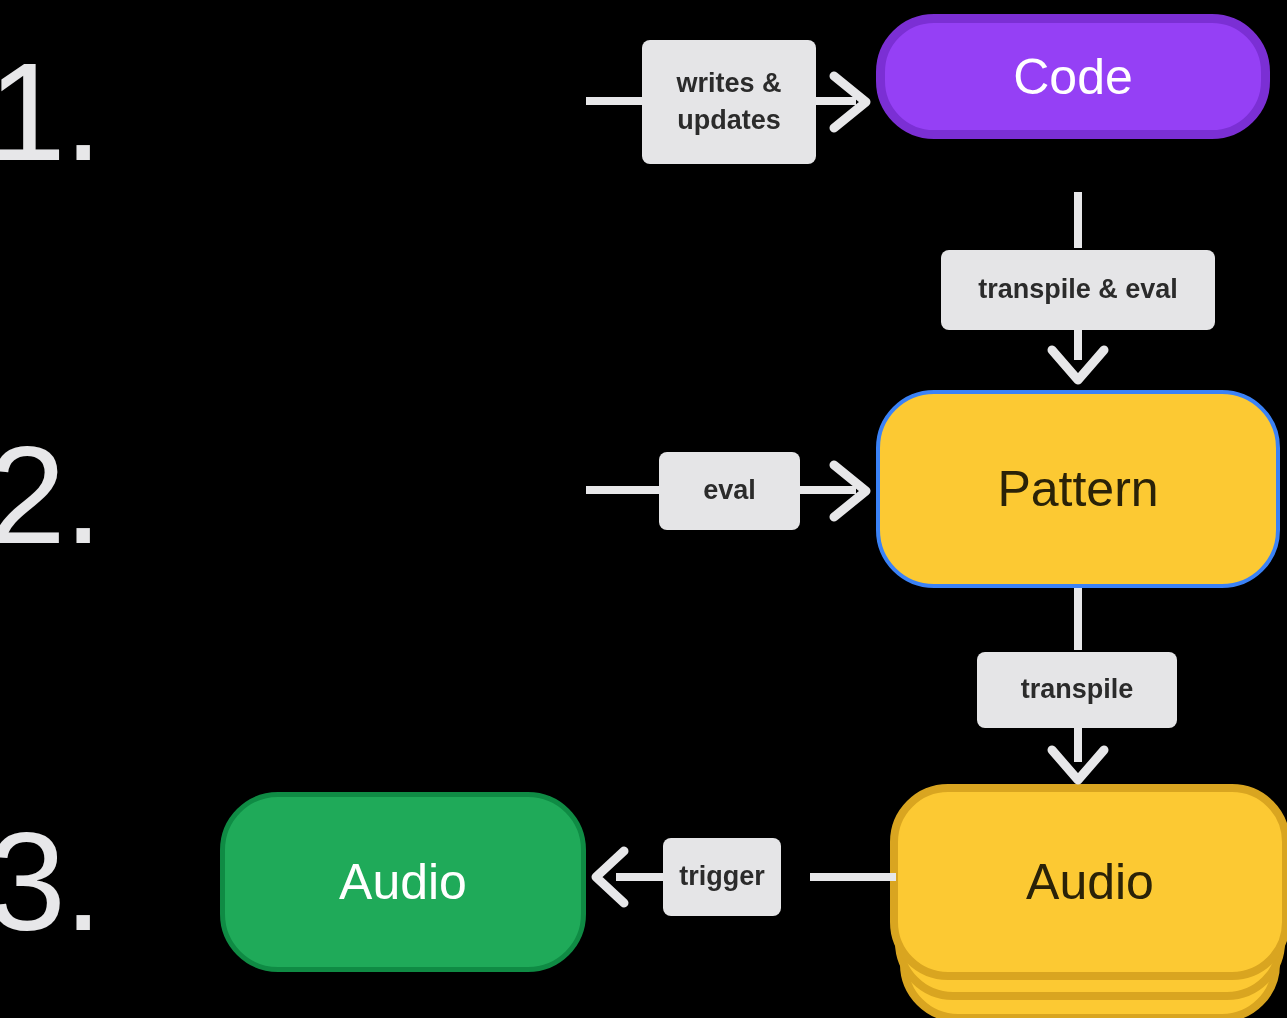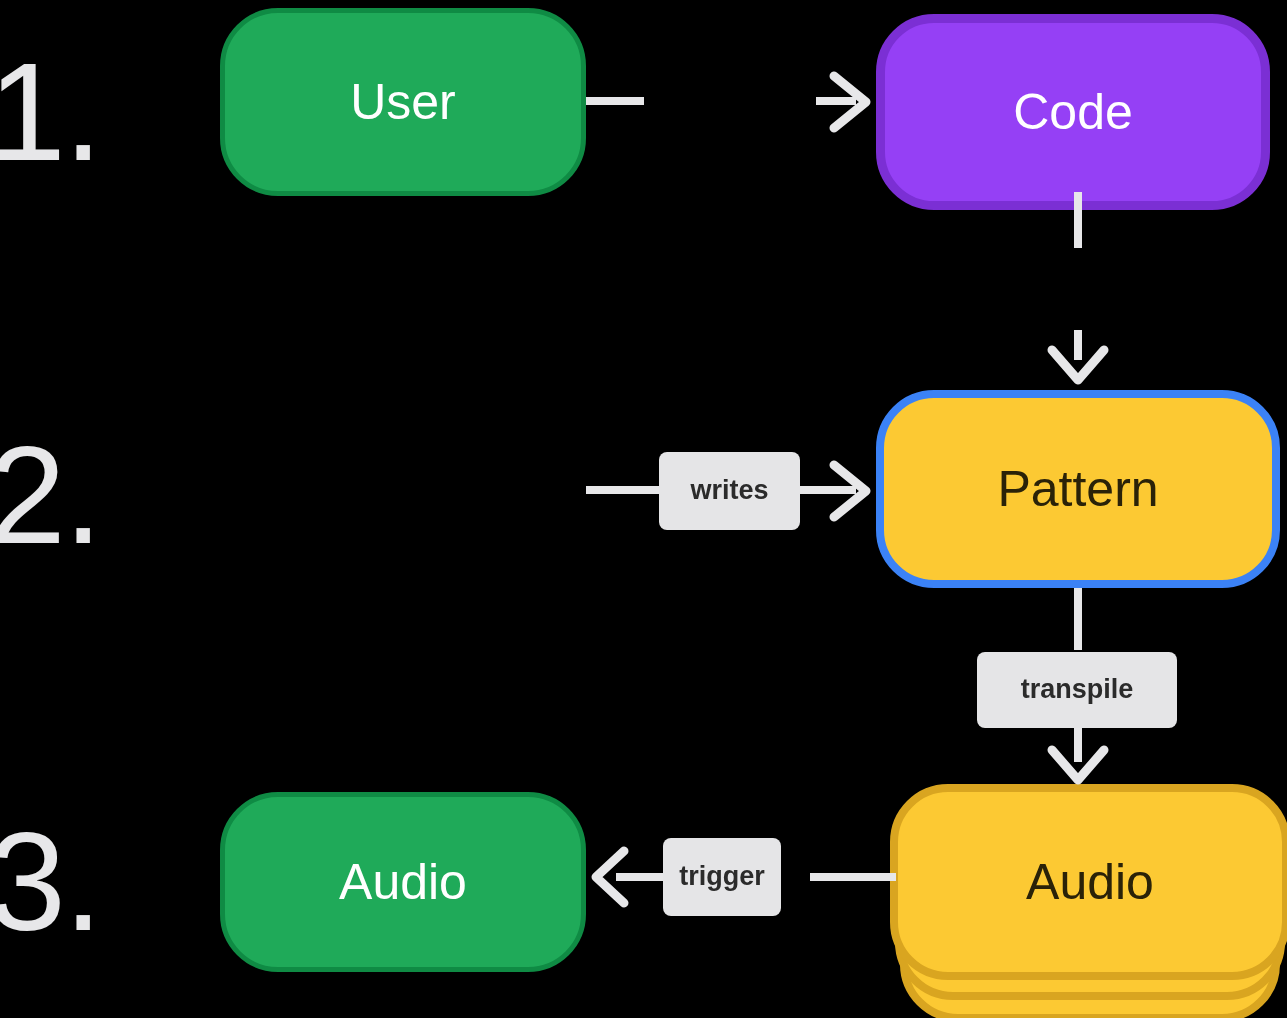--- a/index.html
+++ b/index.html
@@ -58,21 +58,21 @@
     font-size: 50px;
   }
   .node.purple {
     background: #9540F5;
     border: 9px solid #7B2FD4;
     color: #FFFFFF;
     font-size: 50px;
   }
   .node.yellow {
     background: #FCC933;
-    border: 8px solid #3b82f6;
+    border: 4px solid #3b82f6;
     color: #2A2208;
     font-size: 50px;
   }
 
   
   .stack {
     position: absolute;
   }
   .stack .layer {
     position: absolute;
@@ -146,36 +146,36 @@
       <polyline points="1052,750 1078,780 1104,750"></polyline>
 
       <polyline points="624,851 596,877 624,903"></polyline>
     </g>
   </svg>
 
   <div class="step-num" style="left:-12px; top:42px;">1.</div>
   <div class="step-num" style="left:-12px; top:425px;">2.</div>
   <div class="step-num" style="left:-12px; top:812px;">3.</div>
 
-  <div class="node green" style="left:220px; top:8px; width:366px; height:188px;">
-    <span class="node-label">User</span>
-  </div>
 
-  <div class="node purple" style="left:876px; top:14px; width:394px; height:196px;">
+  <div class="node purple" style="left:876px; top:14px; width:394px; height:125px;">
     <span class="node-label">Code</span>
   </div>
 
+  <div class="edge-label" style="left:642px; top:40px; width:174px; height:124px;">writes &amp;
+updates</div>
 
+  <div class="edge-label" style="left:941px; top:250px; width:274px; height:80px;">transpile &amp; eval</div>
 
 
   <div class="node yellow" style="left:876px; top:390px; width:404px; height:198px;">
     <span class="node-label">Pattern</span>
   </div>
 
-  <div class="edge-label" style="left:659px; top:452px; width:141px; height:78px;">writes</div>
+  <div class="edge-label" style="left:659px; top:452px; width:141px; height:78px;">eval</div>
 
   <div class="edge-label" style="left:977px; top:652px; width:200px; height:76px;">transpile</div>
 
   <div class="node green" style="left:220px; top:792px; width:366px; height:180px;">
     <span class="node-label">Audio</span>
   </div>
 
   <div class="stack" style="left:890px; top:784px; width:400px; height:240px;">
     <div class="layer" style="left:10px; top:78px;  width:380px; height:160px;"></div>
     <div class="layer" style="left:5px;  top:56px;  width:390px; height:160px;"></div>

